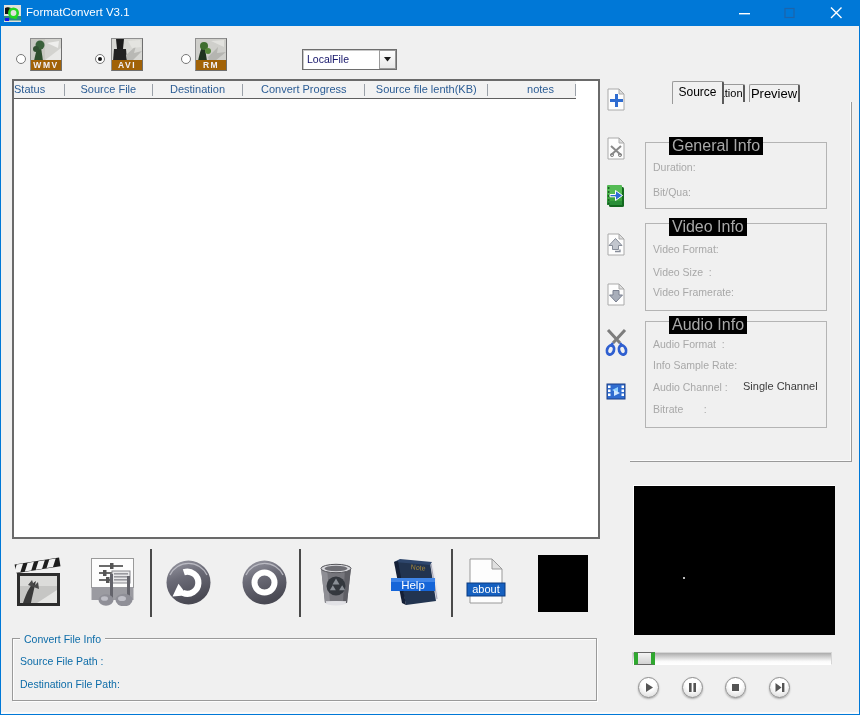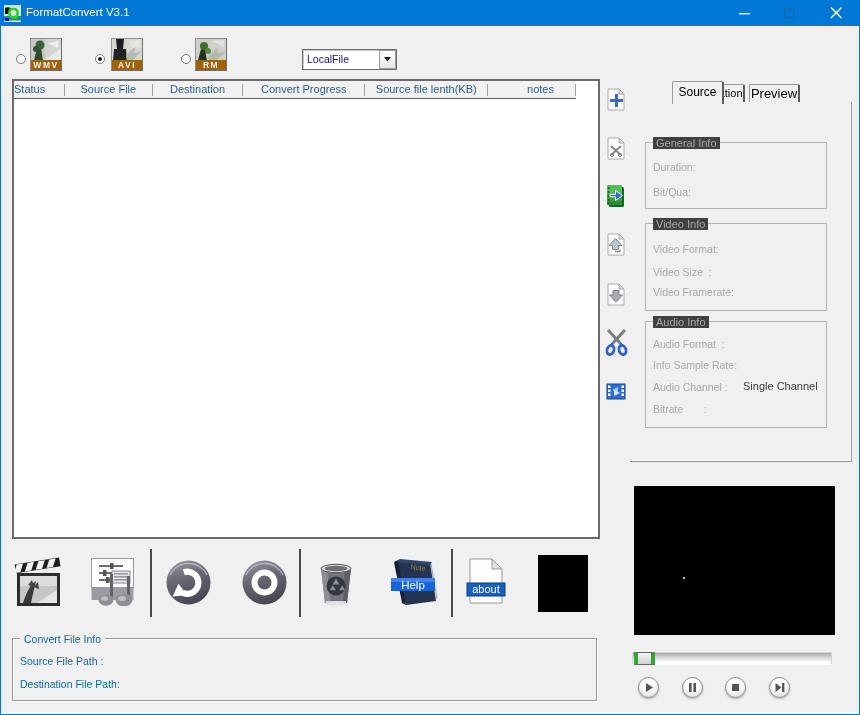--- a/index.html
+++ b/index.html
@@ -24,21 +24,21 @@
   .hcol { top:0; height:17px; color:#2b5c94; font-size:11px; line-height:17px; }
   .hcol::after { content:""; position:absolute; right:0; top:3px; height:12px; width:1px; background:#9aa0a8; }
   
   .ricon { left:606px; width:20px; height:23px; }
   
   .tab { top:82px; height:21px; border:1px solid #9a9a9a; border-right:2px solid #5a5a5a; border-bottom:none; border-radius:2px 2px 0 0; background:#f0f0f0; font-size:13px; text-align:center; color:#000; }
   .tabsel { top:81px; height:23px; background:#f0f0f0; z-index:3; }
   #tabpanel { left:630px; top:102px; width:222px; height:360px; border-right:1px solid #9a9a9a; border-bottom:1px solid #9a9a9a; box-shadow:-1px -1px 0 #fbfbfb inset; }
   
   .gbox { left:645px; width:182px; border:1px solid #b4b4b4; }
-  .gbox .gtitle { position:absolute; top:-6px; left:7px; background:#404040; padding:0 3px; font-size:11px; color:#a8a8a8; }
+  .gbox .gtitle { position:absolute; top:-6px; left:23px; background:#000000; padding:0 3px; font-size:16px; color:#a8a8a8; }
   .glabel { position:absolute; left:7px; font-size:10.5px; color:#a8a8a8; }
   
   #video { left:633px; top:485px; width:202px; height:150px; background:#000; border-left:1px solid #fff; border-top:1px solid #fff; }
   
   #slider { left:632px; top:652px; width:200px; height:13px; background:linear-gradient(#ababab,#fafafa 75%,#fff); border:1px solid #d6d6d6; border-bottom-color:#fff; }
   #thumb { left:634px; top:652px; width:21px; height:13px; background:linear-gradient(#f4f4f4,#d2d2d2); border-left:4px solid #2fa82f; border-right:4px solid #2fa82f; border-top:1px solid #666; border-bottom:1px solid #666; }
   
   .pbtn { top:677px; width:21px; height:21px; border-radius:50%; background:radial-gradient(circle at 50% 30%, #ffffff 0 40%, #d2d2d2 100%); border:1px solid #8e8e8e; box-shadow:0 1px 2px rgba(0,0,0,.3); }
   
   .vsep { top:549px; width:2px; height:68px; background:#4a4a4a; }

